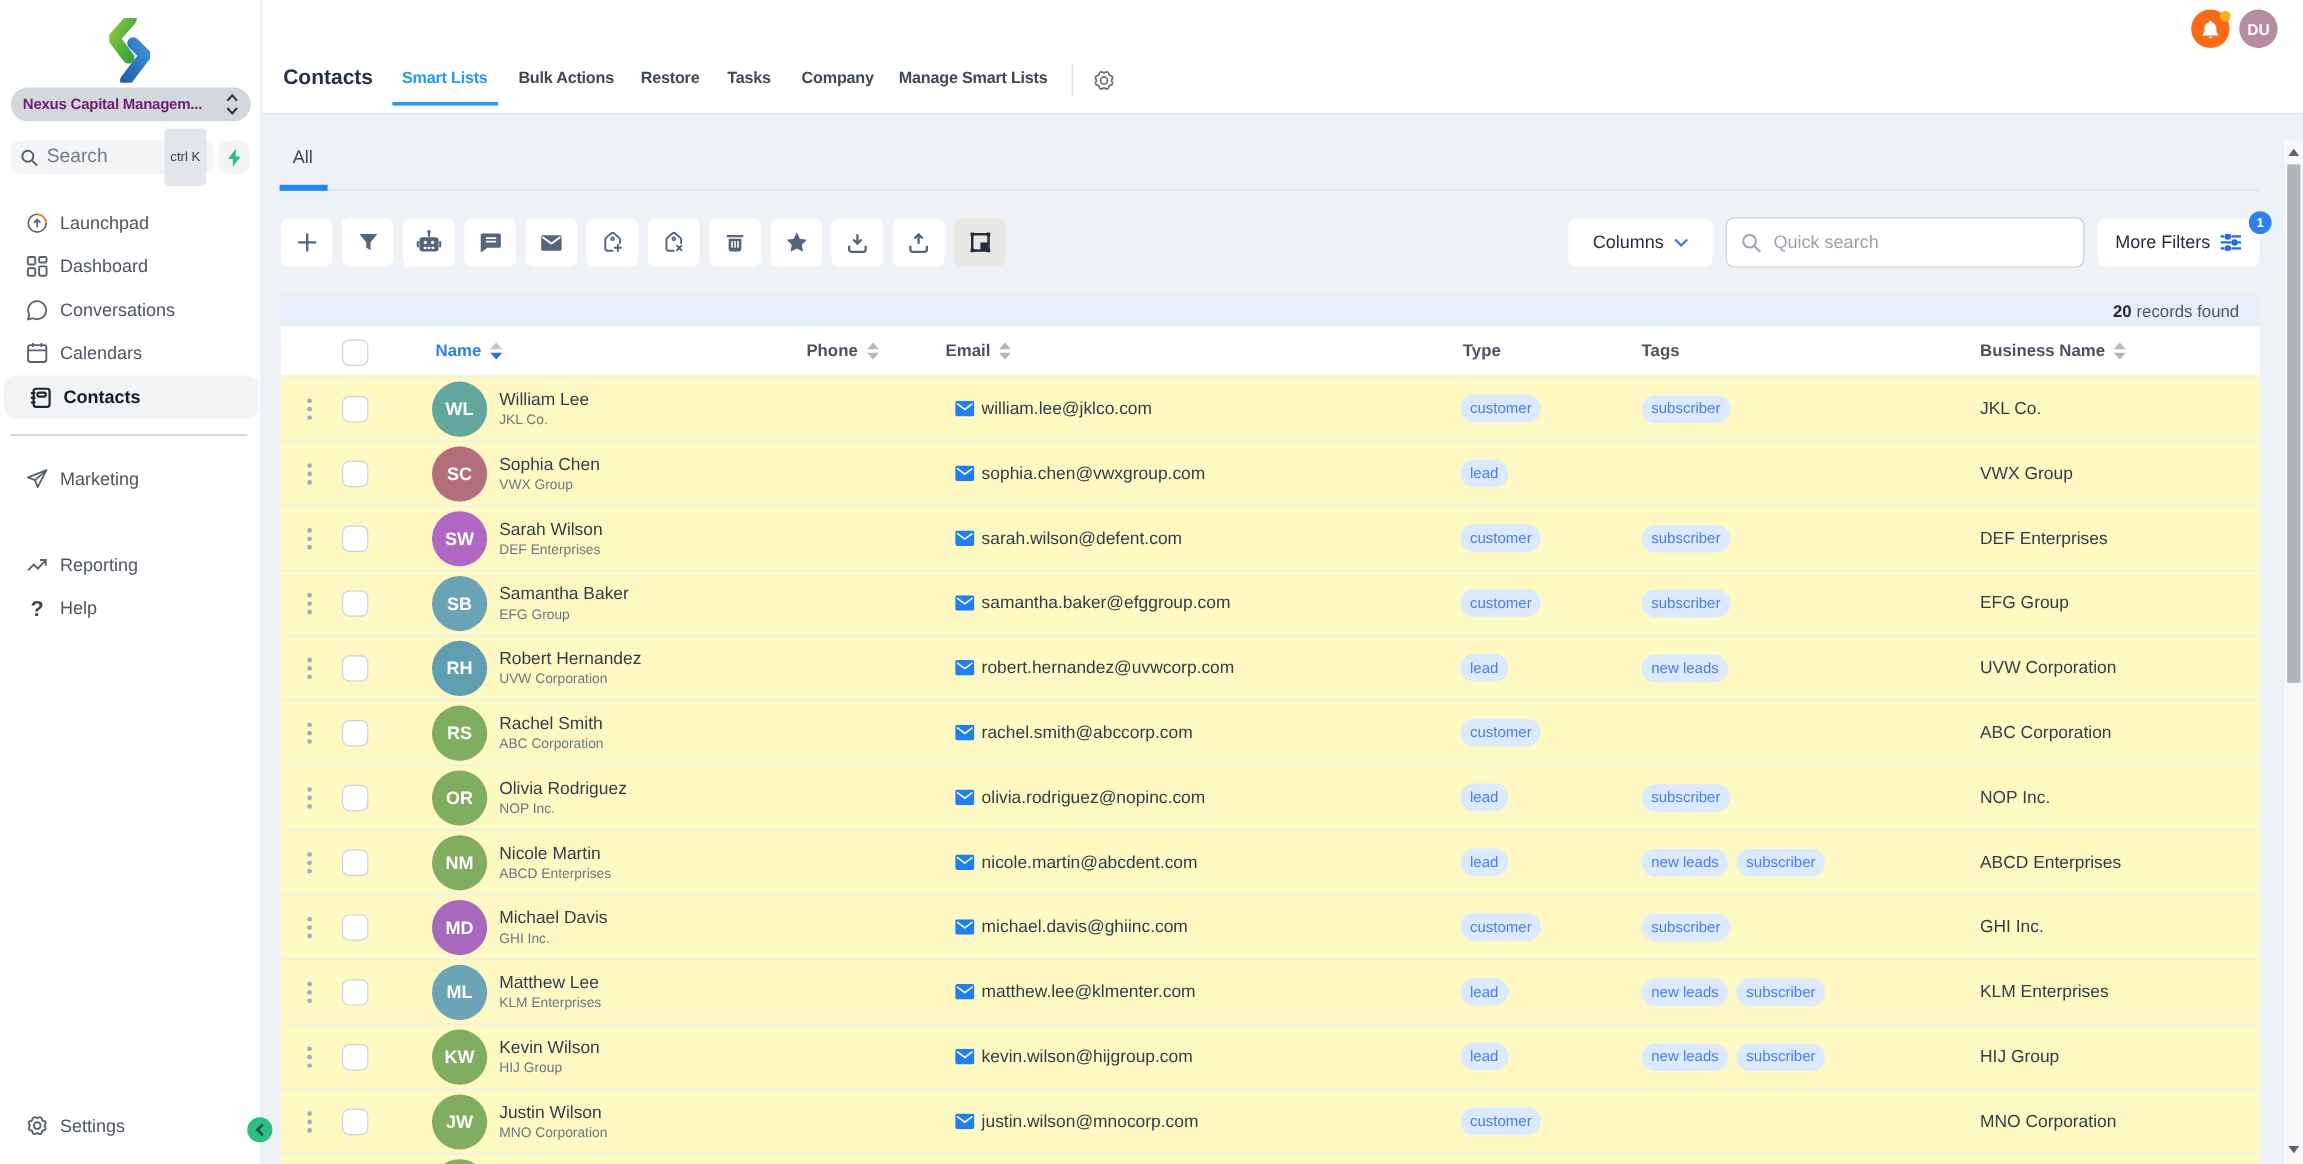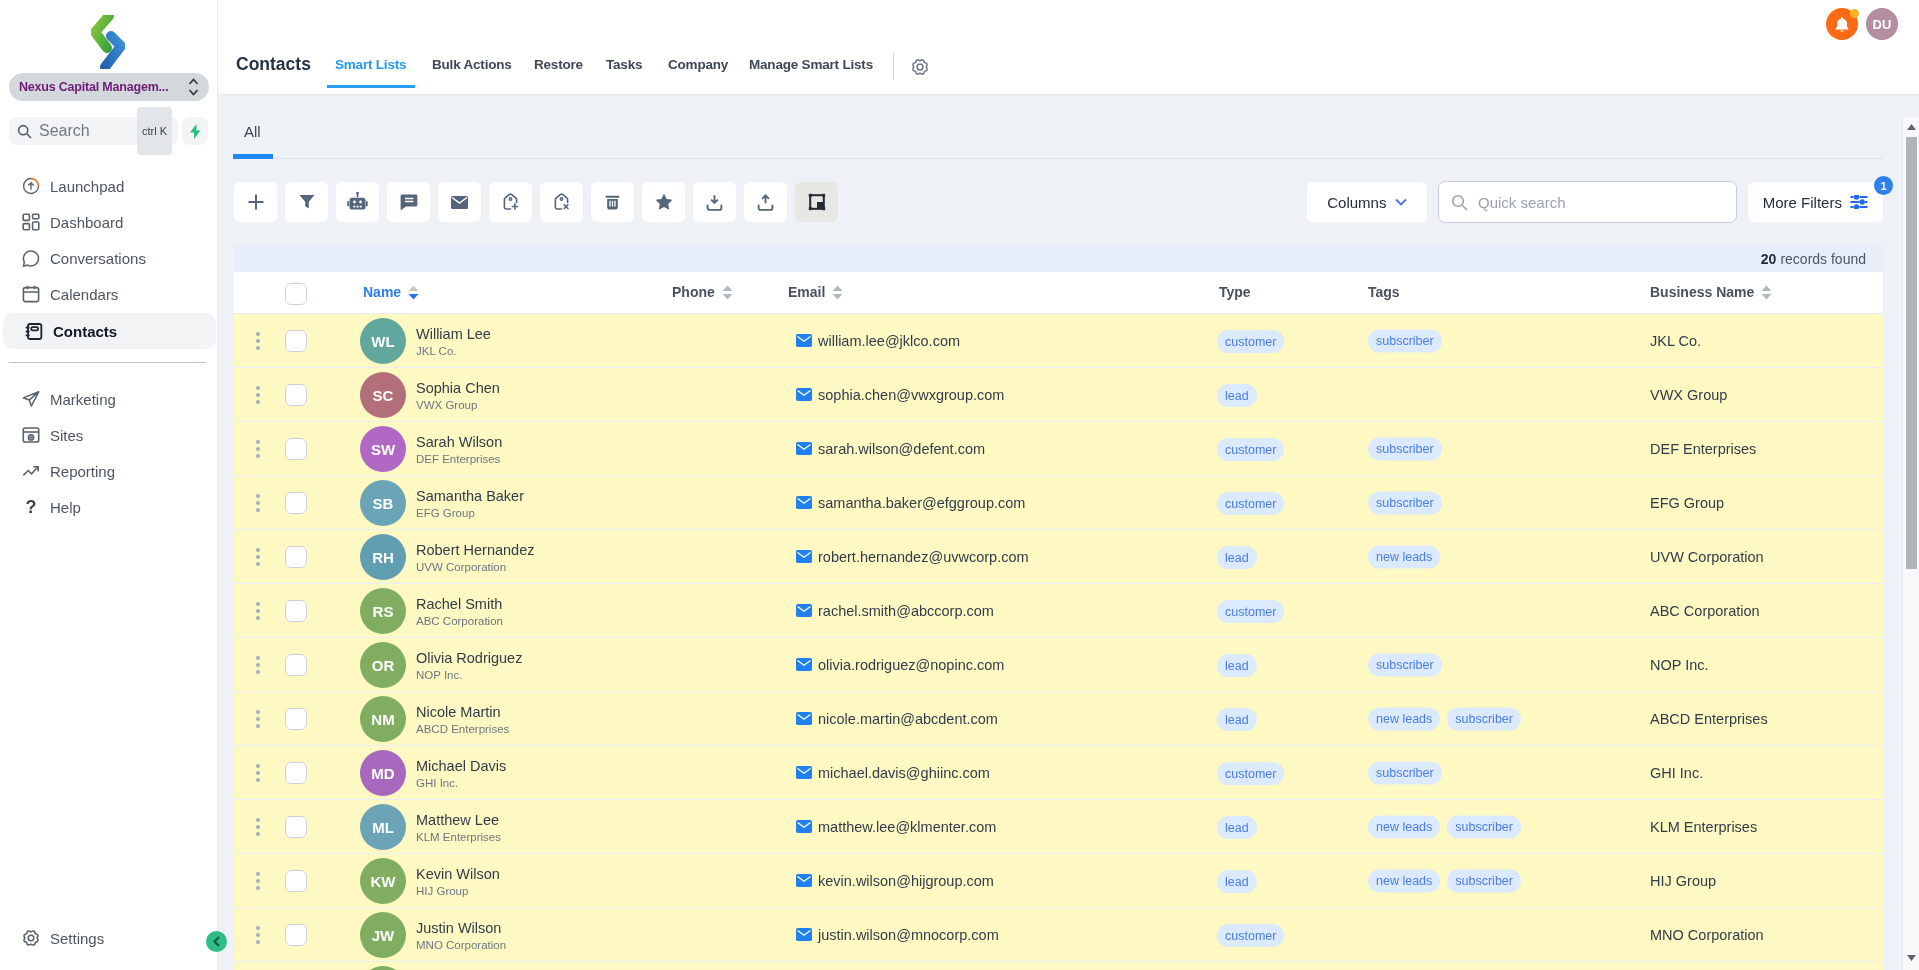--- a/index.html
+++ b/index.html
@@ -165,31 +165,20 @@
       </span>
       <span class="lb">Contacts</span>
     </div>
   <div class="nav" style="top:381px">
       <span class="ic">
         <svg width="21" height="21" viewBox="0 0 21 21" fill="none" stroke="#5a626e" stroke-width="1.6" stroke-linejoin="round">
           <path d="M18.6 2.4L2.4 8.8l6.2 2.3 2.3 6.2zM18.6 2.4L8.6 11.1"></path>
         </svg>
       </span>
       <span class="lb">Marketing</span>
-    </div>
-  <div class="nav" style="top:417px">
-      <span class="ic">
-        <svg width="20" height="20" viewBox="0 0 20 20" fill="none" stroke="#5a626e" stroke-width="1.6">
-          <rect x="2.3" y="3" width="15.4" height="14" rx="1.8"></rect>
-          <path d="M2.3 7h15.4"></path>
-          <circle cx="10" cy="12.4" r="2.6"></circle>
-          <path d="M10 10.6v3.6M8.2 12.4h3.6" stroke-width="1.2"></path>
-        </svg>
-      </span>
-      <span class="lb">Sites</span>
     </div>
   <div class="nav" style="top:453px">
       <span class="ic">
         <svg width="21" height="21" viewBox="0 0 21 21" fill="none" stroke="#5a626e" stroke-width="1.7">
           <path d="M2.5 14.5l5-5 3.5 3.5 6.5-7"></path>
           <path d="M13 5.5h5v5" fill="none"></path>
         </svg>
       </span>
       <span class="lb">Reporting</span>
     </div>

